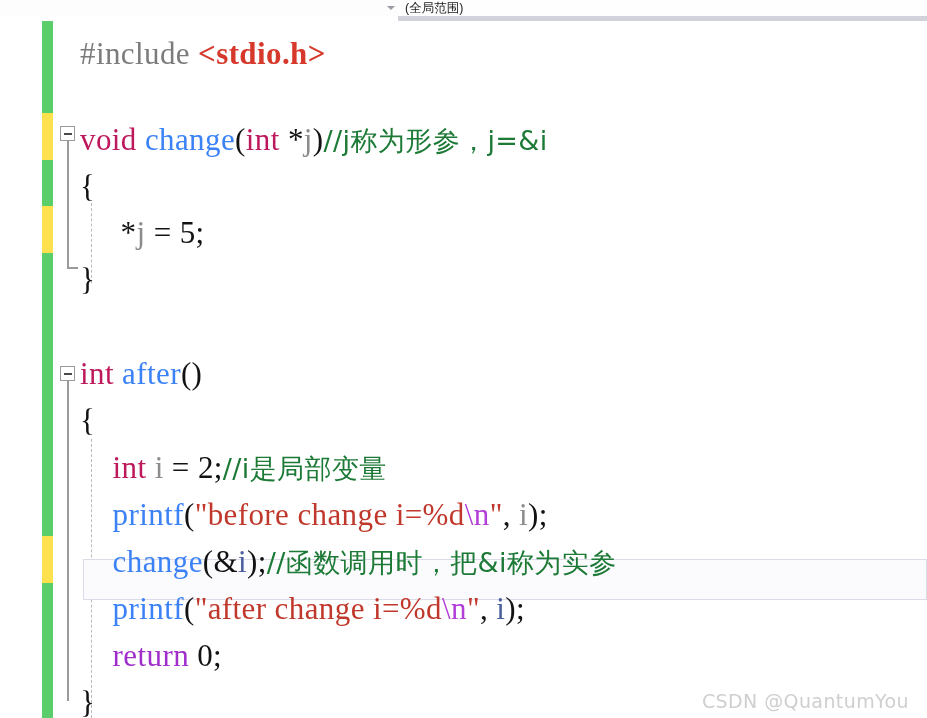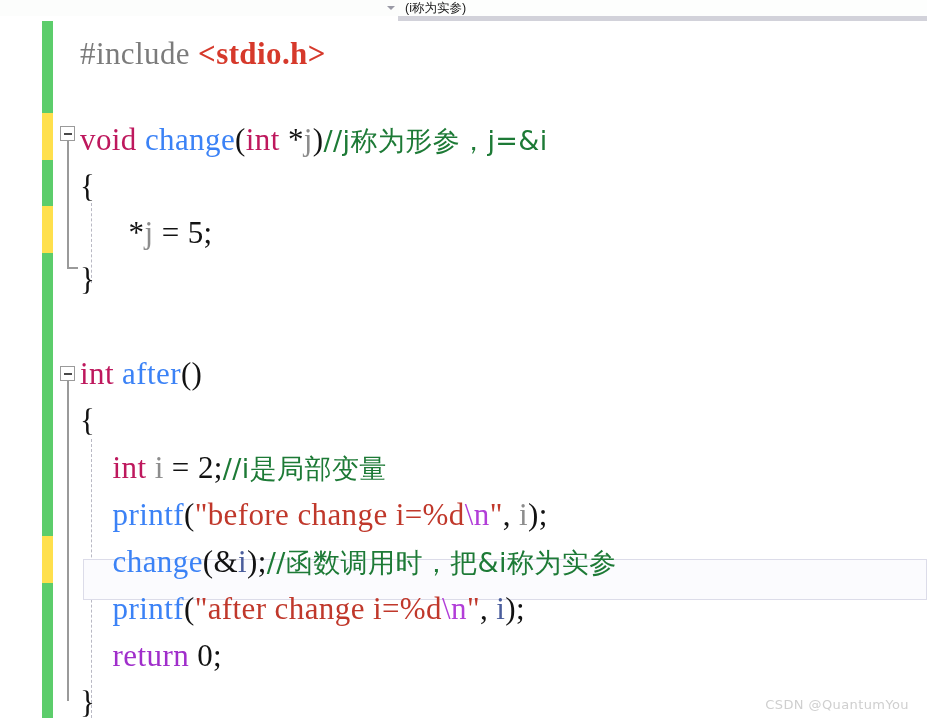--- a/index.html
+++ b/index.html
@@ -158,36 +158,36 @@
   .tok-escape  { color: #b23ed8; }
   .tok-comment { color: #1d7a36; }
 
   .cjk { font-family: "DejaVu Sans", "Liberation Sans", sans-serif; font-size: 27px; }
 
   
   .watermark {
     position: absolute;
     right: 18px; bottom: 6px;
     font-family: "DejaVu Sans", "Liberation Sans", sans-serif;
-    font-size: 13px;
+    font-size: 19px;
     color: #cfcfcf;
     letter-spacing: 0.4px;
     white-space: nowrap;
   }
 </style>
 </head>
 <body>
 
 <div class="ide">
 
   <div class="topbar">
     <div class="scope-combo">
       <div class="combo-arrow"></div>
     </div>
-    <div class="scope-label">(i称为实参)</div>
+    <div class="scope-label">(全局范围)</div>
   </div>
   <div class="topbar-rule"></div>
   <div class="topbar-rule-left"></div>
 
   <div class="editor">
 
     <div class="change-ribbon" id="ribbon" style="background: rgb(92, 205, 107);">
         <div class="change-seg" style="top: 0px; height: 92px; background: rgb(92, 205, 107);"></div>
         <div class="change-seg seg-modified" style="top: 92px; height: 47px; background: rgb(255, 224, 77);"></div>
         <div class="change-seg" style="top: 139px; height: 46px; background: rgb(92, 205, 107);"></div>
@@ -211,21 +211,21 @@
         <div class="indent-guide" style="left: 91px; top: 418px; height: 279px;"></div>
       </div>
 
     <div class="stmt-highlight" id="stmt-highlight" style="top: 538px; border-color: rgb(220, 220, 233); background: rgb(251, 251, 254);"></div>
 
     <div id="code-layer">
         <div class="code-line" style="left: 80px; top: 17px;"><span class="tok-pre">#include </span><span class="tok-header">&lt;stdio.h&gt;</span></div>
         <div class="code-line" style="left: 80px; top: 64px;"></div>
         <div class="code-line" style="left: 80px; top: 103px;"><span class="tok-keyword">void</span><span class="tok-plain"> </span><span class="tok-func">change</span><span class="tok-plain">(</span><span class="tok-keyword">int</span><span class="tok-plain"> *</span><span class="tok-var">j</span><span class="tok-plain">)</span><span class="tok-comment cjk">//j称为形参，j=&amp;i</span></div>
         <div class="code-line" style="left: 80px; top: 150px;"><span class="tok-plain">{</span></div>
-        <div class="code-line" style="left: 96px; top: 196px;"><span class="tok-plain">    *</span><span class="tok-var">j</span><span class="tok-plain"> = 5;</span></div>
+        <div class="code-line" style="left: 88px; top: 196px;"><span class="tok-plain">    *</span><span class="tok-var">j</span><span class="tok-plain"> = 5;</span></div>
         <div class="code-line" style="left: 80px; top: 243px;"><span class="tok-plain">}</span></div>
         <div class="code-line" style="left: 80px; top: 290px;"></div>
         <div class="code-line" style="left: 80px; top: 337px;"><span class="tok-keyword">int</span><span class="tok-plain"> </span><span class="tok-func">after</span><span class="tok-plain">()</span></div>
         <div class="code-line" style="left: 80px; top: 384px;"><span class="tok-plain">{</span></div>
         <div class="code-line" style="left: 80px; top: 431px;"><span class="tok-plain">    </span><span class="tok-keyword">int</span><span class="tok-plain"> </span><span class="tok-var">i</span><span class="tok-plain"> = 2;</span><span class="tok-comment cjk">//i是局部变量</span></div>
         <div class="code-line" style="left: 80px; top: 478px;"><span class="tok-plain">    </span><span class="tok-func">printf</span><span class="tok-plain">(</span><span class="tok-string">"before change i=%d</span><span class="tok-escape">\n</span><span class="tok-string">"</span><span class="tok-plain">, </span><span class="tok-var">i</span><span class="tok-plain">);</span></div>
         <div class="code-line" style="left: 80px; top: 525px;"><span class="tok-plain">    </span><span class="tok-func">change</span><span class="tok-plain">(&amp;</span><span class="tok-varblue">i</span><span class="tok-plain">);</span><span class="tok-comment cjk">//函数调用时，把&amp;i称为实参</span></div>
         <div class="code-line" style="left: 80px; top: 572px;"><span class="tok-plain">    </span><span class="tok-func">printf</span><span class="tok-plain">(</span><span class="tok-string">"after change i=%d</span><span class="tok-escape">\n</span><span class="tok-string">"</span><span class="tok-plain">, </span><span class="tok-varblue">i</span><span class="tok-plain">);</span></div>
         <div class="code-line" style="left: 80px; top: 619px;"><span class="tok-plain">    </span><span class="tok-control">return</span><span class="tok-plain"> 0;</span></div>
         <div class="code-line" style="left: 80px; top: 666px;"><span class="tok-plain">}</span></div>

